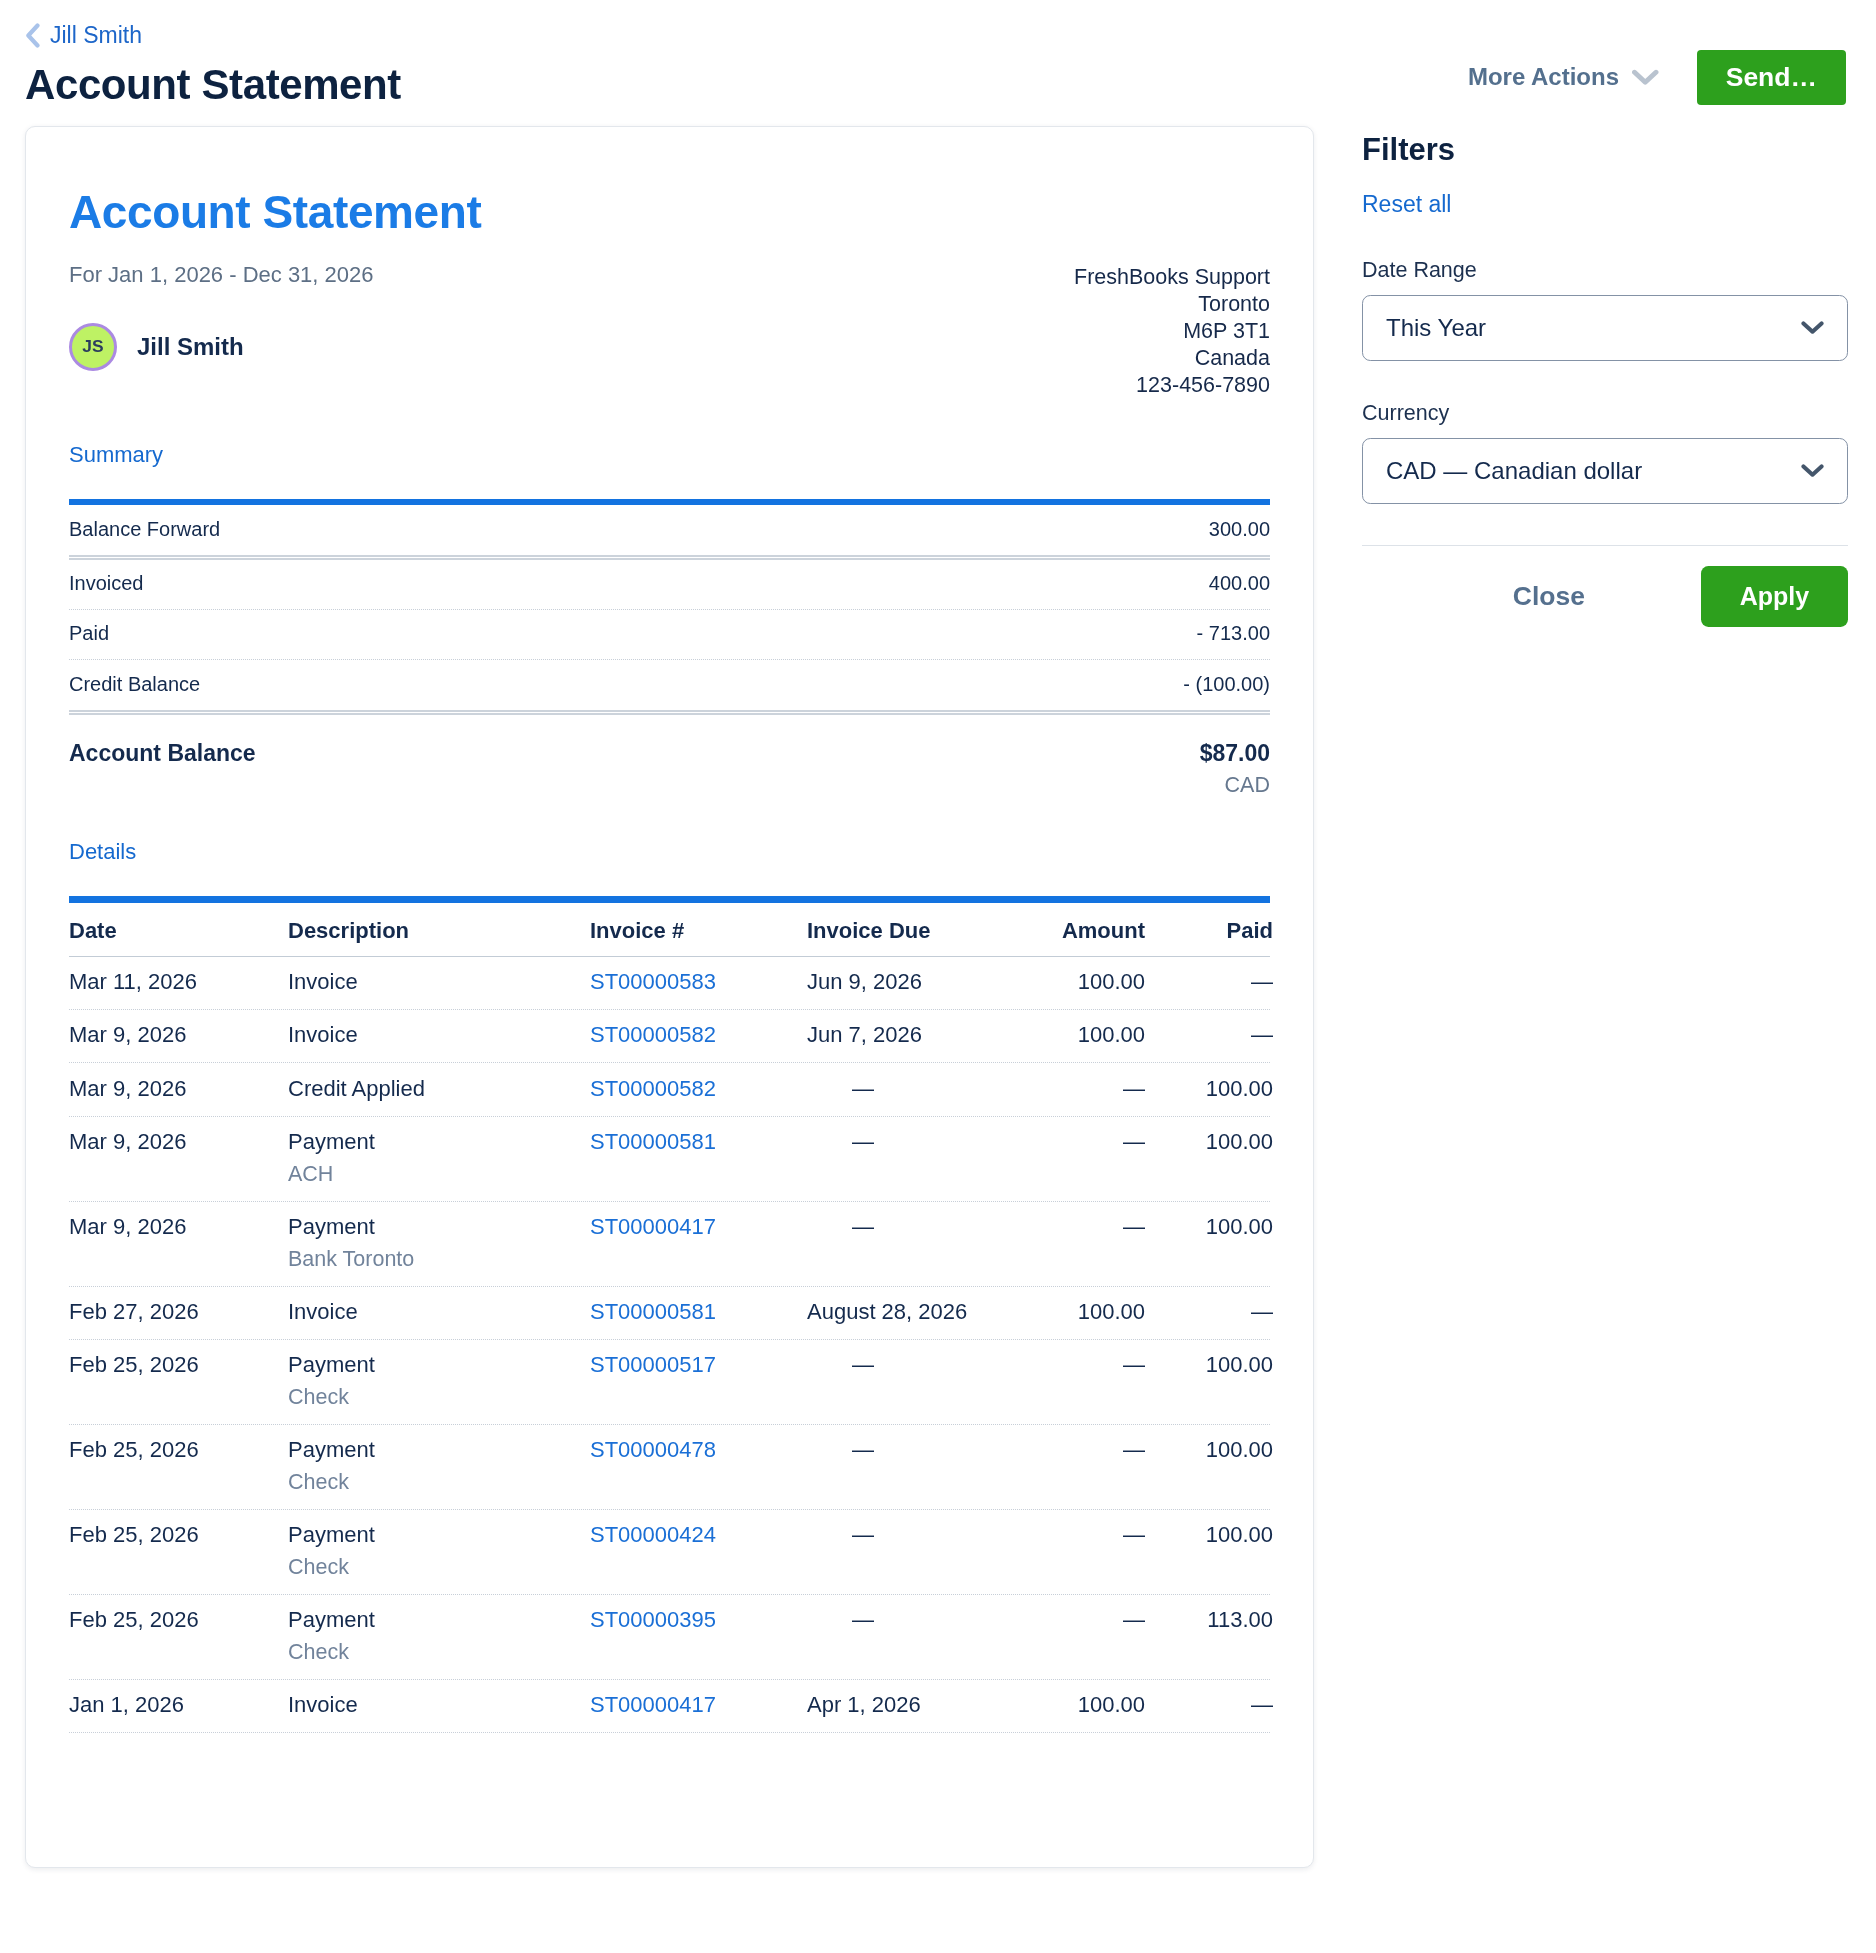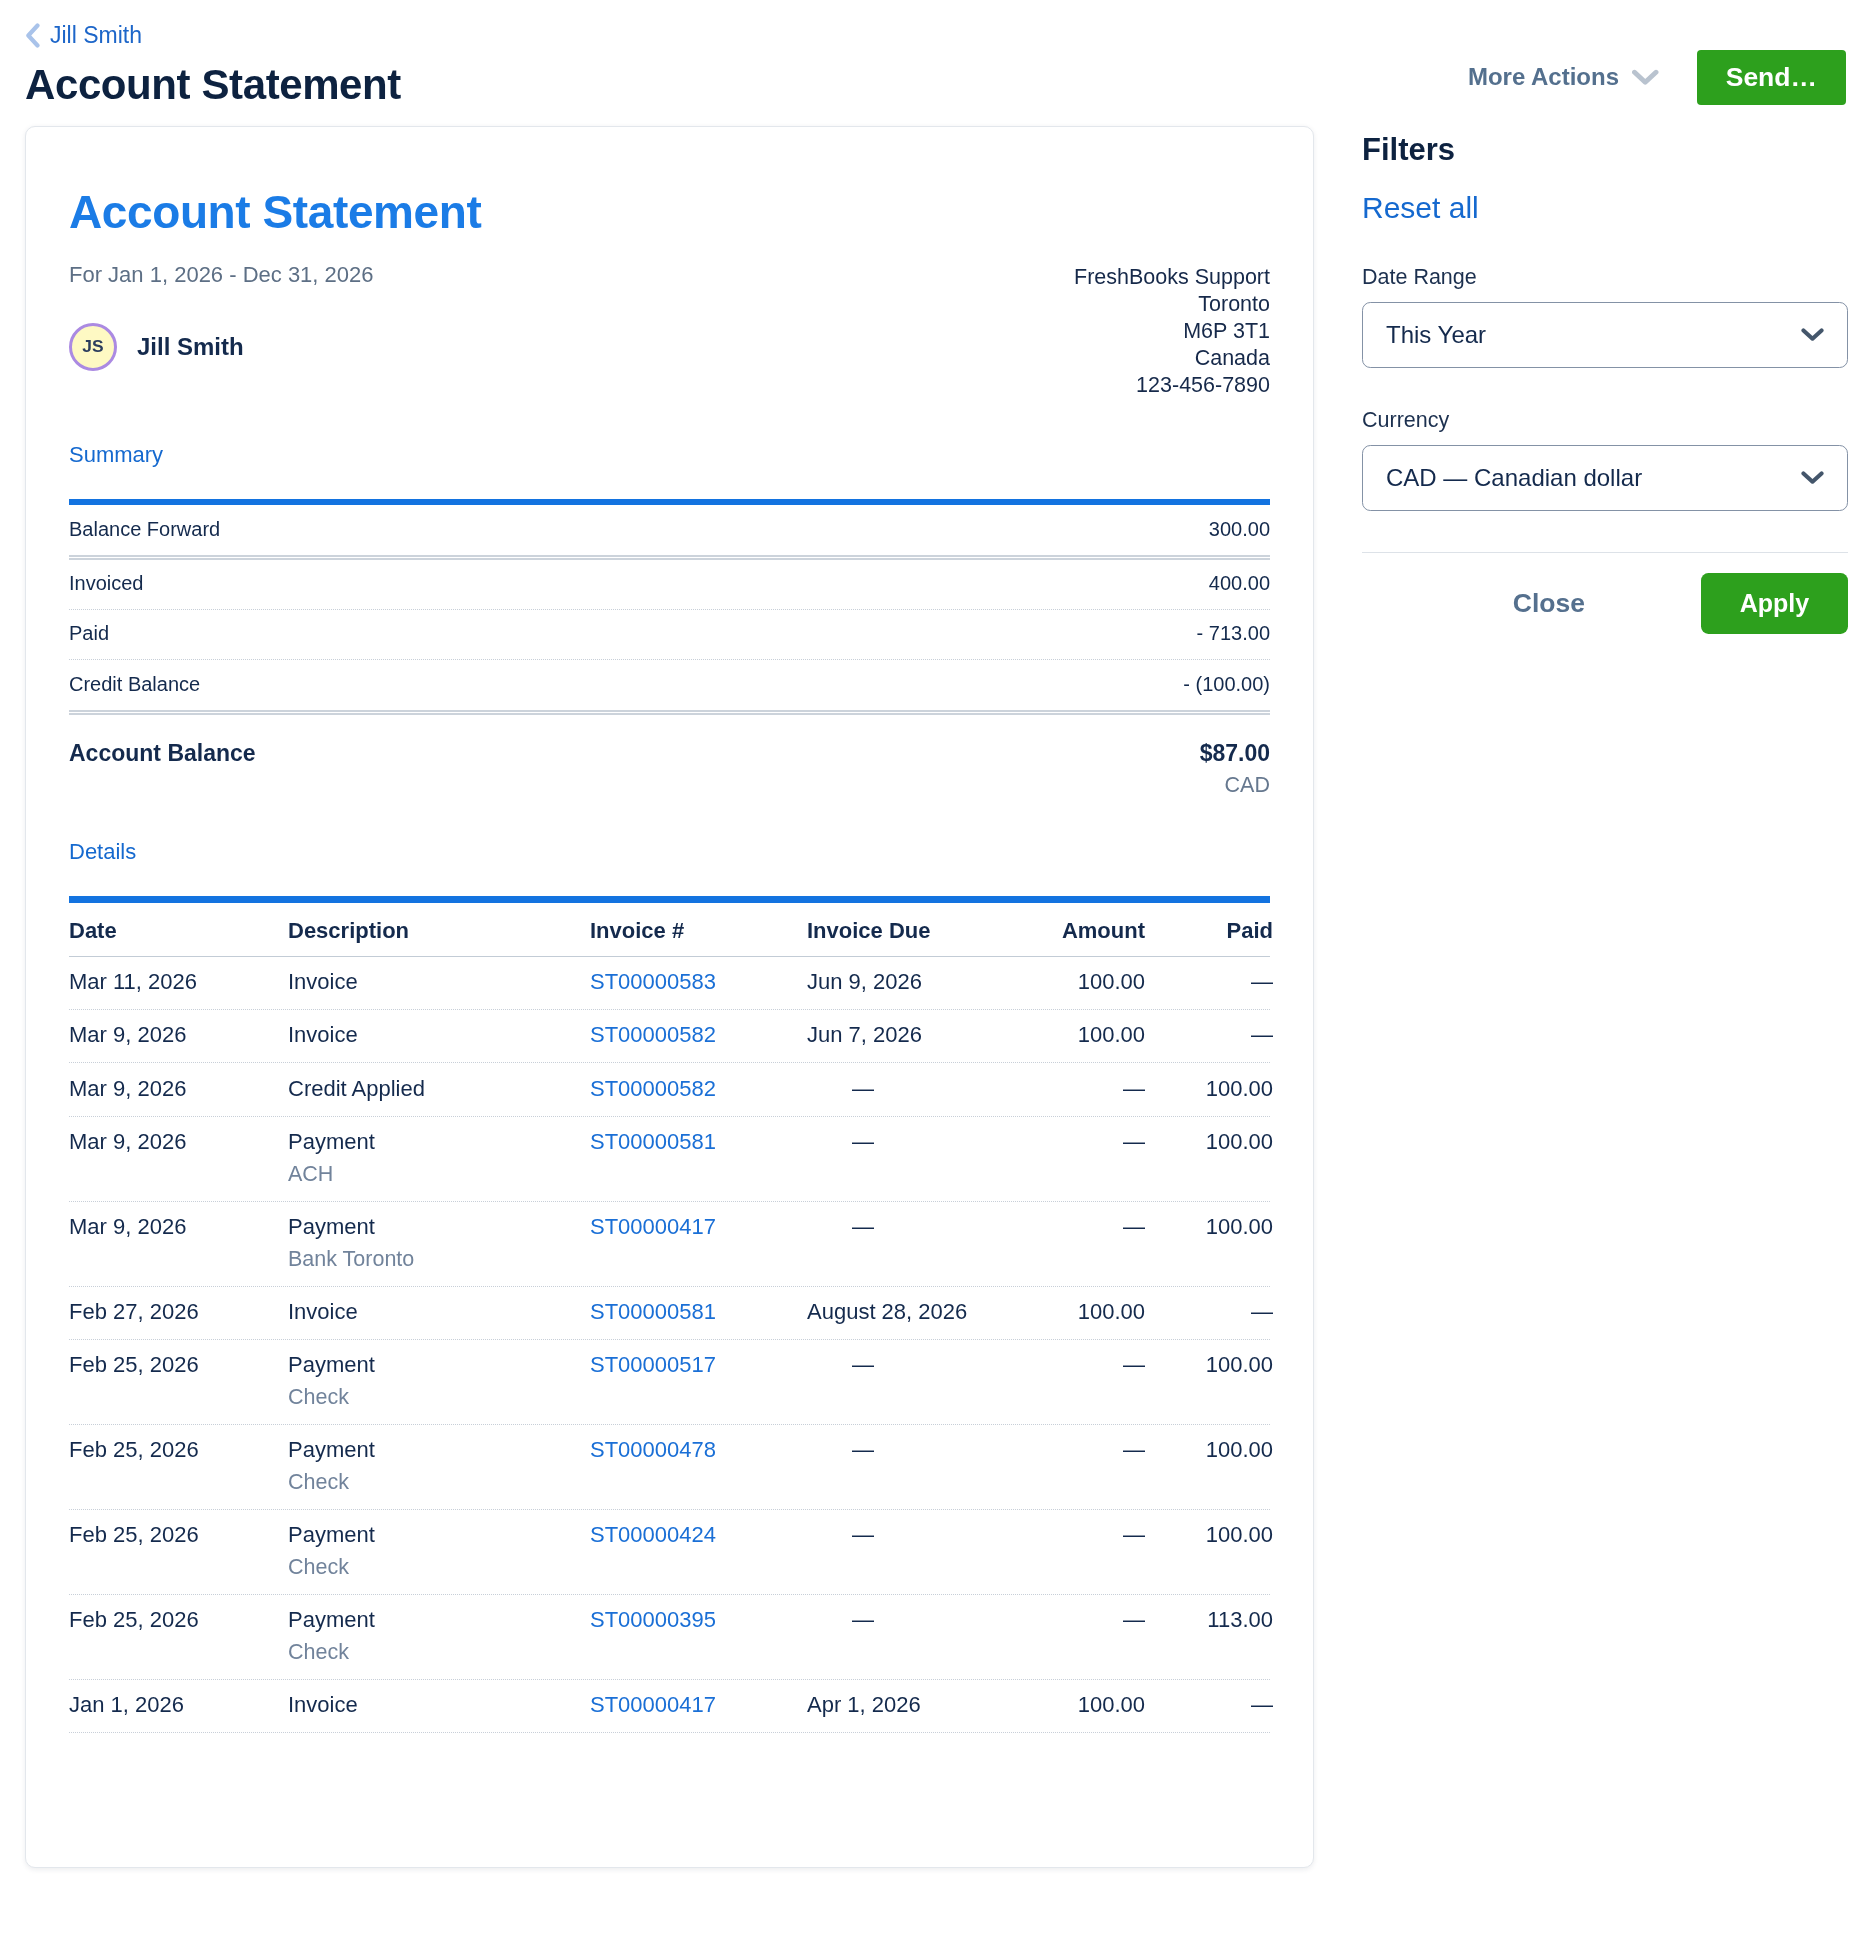--- a/index.html
+++ b/index.html
@@ -31,21 +31,21 @@
     background:#ffffff; border:0.8px solid #e3e7ec; border-radius:10px;
     box-shadow:0 1.7px 5px rgba(20,40,60,.08);
     padding:58px 43px;
   }
   .card-title { font-size:46px; font-weight:bold; color:#1b7ce6; letter-spacing:-0.4px; }
   .head-row { display:flex; justify-content:space-between; margin-top:23px; }
   .period { font-size:22px; color:#5d6f85; }
   .address { text-align:right; font-size:21.5px; line-height:27px; color:#16294a; margin-top:1.7px; }
   .client { display:flex; align-items:center; gap:20px; margin-top:35px; }
   .avatar {
-    width:48px; height:48px; border-radius:50%; border:3.3px solid #ab8ae2; background:#fef9c3;
+    width:48px; height:48px; border-radius:50%; border:3.3px solid #ab8ae2; background:#bef264;
     display:flex; align-items:center; justify-content:center;
     font-size:17.4px; font-weight:bold; color:#2c3e5d;
   }
   .client-name { font-size:24px; font-weight:bold; color:#142a4d; }
   .section-link { display:inline-block; font-size:22px; color:#1569cf; cursor:pointer; text-decoration:none; }
   .summary-link { margin-top:43px; }
   .details-link { margin-top:41px; }
   .blue-bar { height:6.6px; background:#1373e0; margin-top:31px; }
   
   .s-row { display:flex; justify-content:space-between; align-items:center; padding:12.4px 0 14px; font-size:20px; }
@@ -57,21 +57,21 @@
   .d-grid { display:grid; grid-template-columns:219px 302px 217px 211px 127px 128px; }
   .d-head { font-size:22px; font-weight:bold; padding:15px 0 11.6px; border-bottom:1.7px solid #c3ccd6; }
   .d-row { font-size:22px; padding:12.4px 0 14px; border-bottom:1.7px dotted #c8cfd8; }
   .col-r { text-align:right; }
   .cell-sub { color:#71839b; font-size:21.5px; margin-top:6.6px; }
   .invoice-link { color:#1a6fd6; text-decoration:none; cursor:pointer; }
   .due-dash { padding-left:45px; }
   
   .sidebar { width:486px; flex:none; padding-top:6.6px; }
   .filters-title { font-size:31px; font-weight:bold; color:#0d2240; }
-  .reset-link { display:inline-block; font-size:30px; color:#1569cf; margin-top:23px; cursor:pointer; text-decoration:none; }
+  .reset-link { display:inline-block; font-size:23px; color:#1569cf; margin-top:23px; cursor:pointer; text-decoration:none; }
   .f-label { font-size:21.5px; color:#1c304f; margin-top:40px; margin-bottom:11.6px; }
   .select {
     height:66px; background:#fff; border:1.7px solid #8492a6; border-radius:8.3px;
     display:flex; align-items:center; justify-content:space-between;
     padding:0 23px; font-size:24px; color:#142a4d; cursor:pointer;
   }
   .f-divider { height:1.7px; background:#dde2e8; margin-top:41px; }
   .f-actions { display:flex; align-items:center; justify-content:flex-end; gap:116px; margin-top:20px; }
   .close-btn { font-size:26.5px; font-weight:bold; color:#55708e; background:none; border:none; font-family:inherit; cursor:pointer; }
   .btn-apply {

